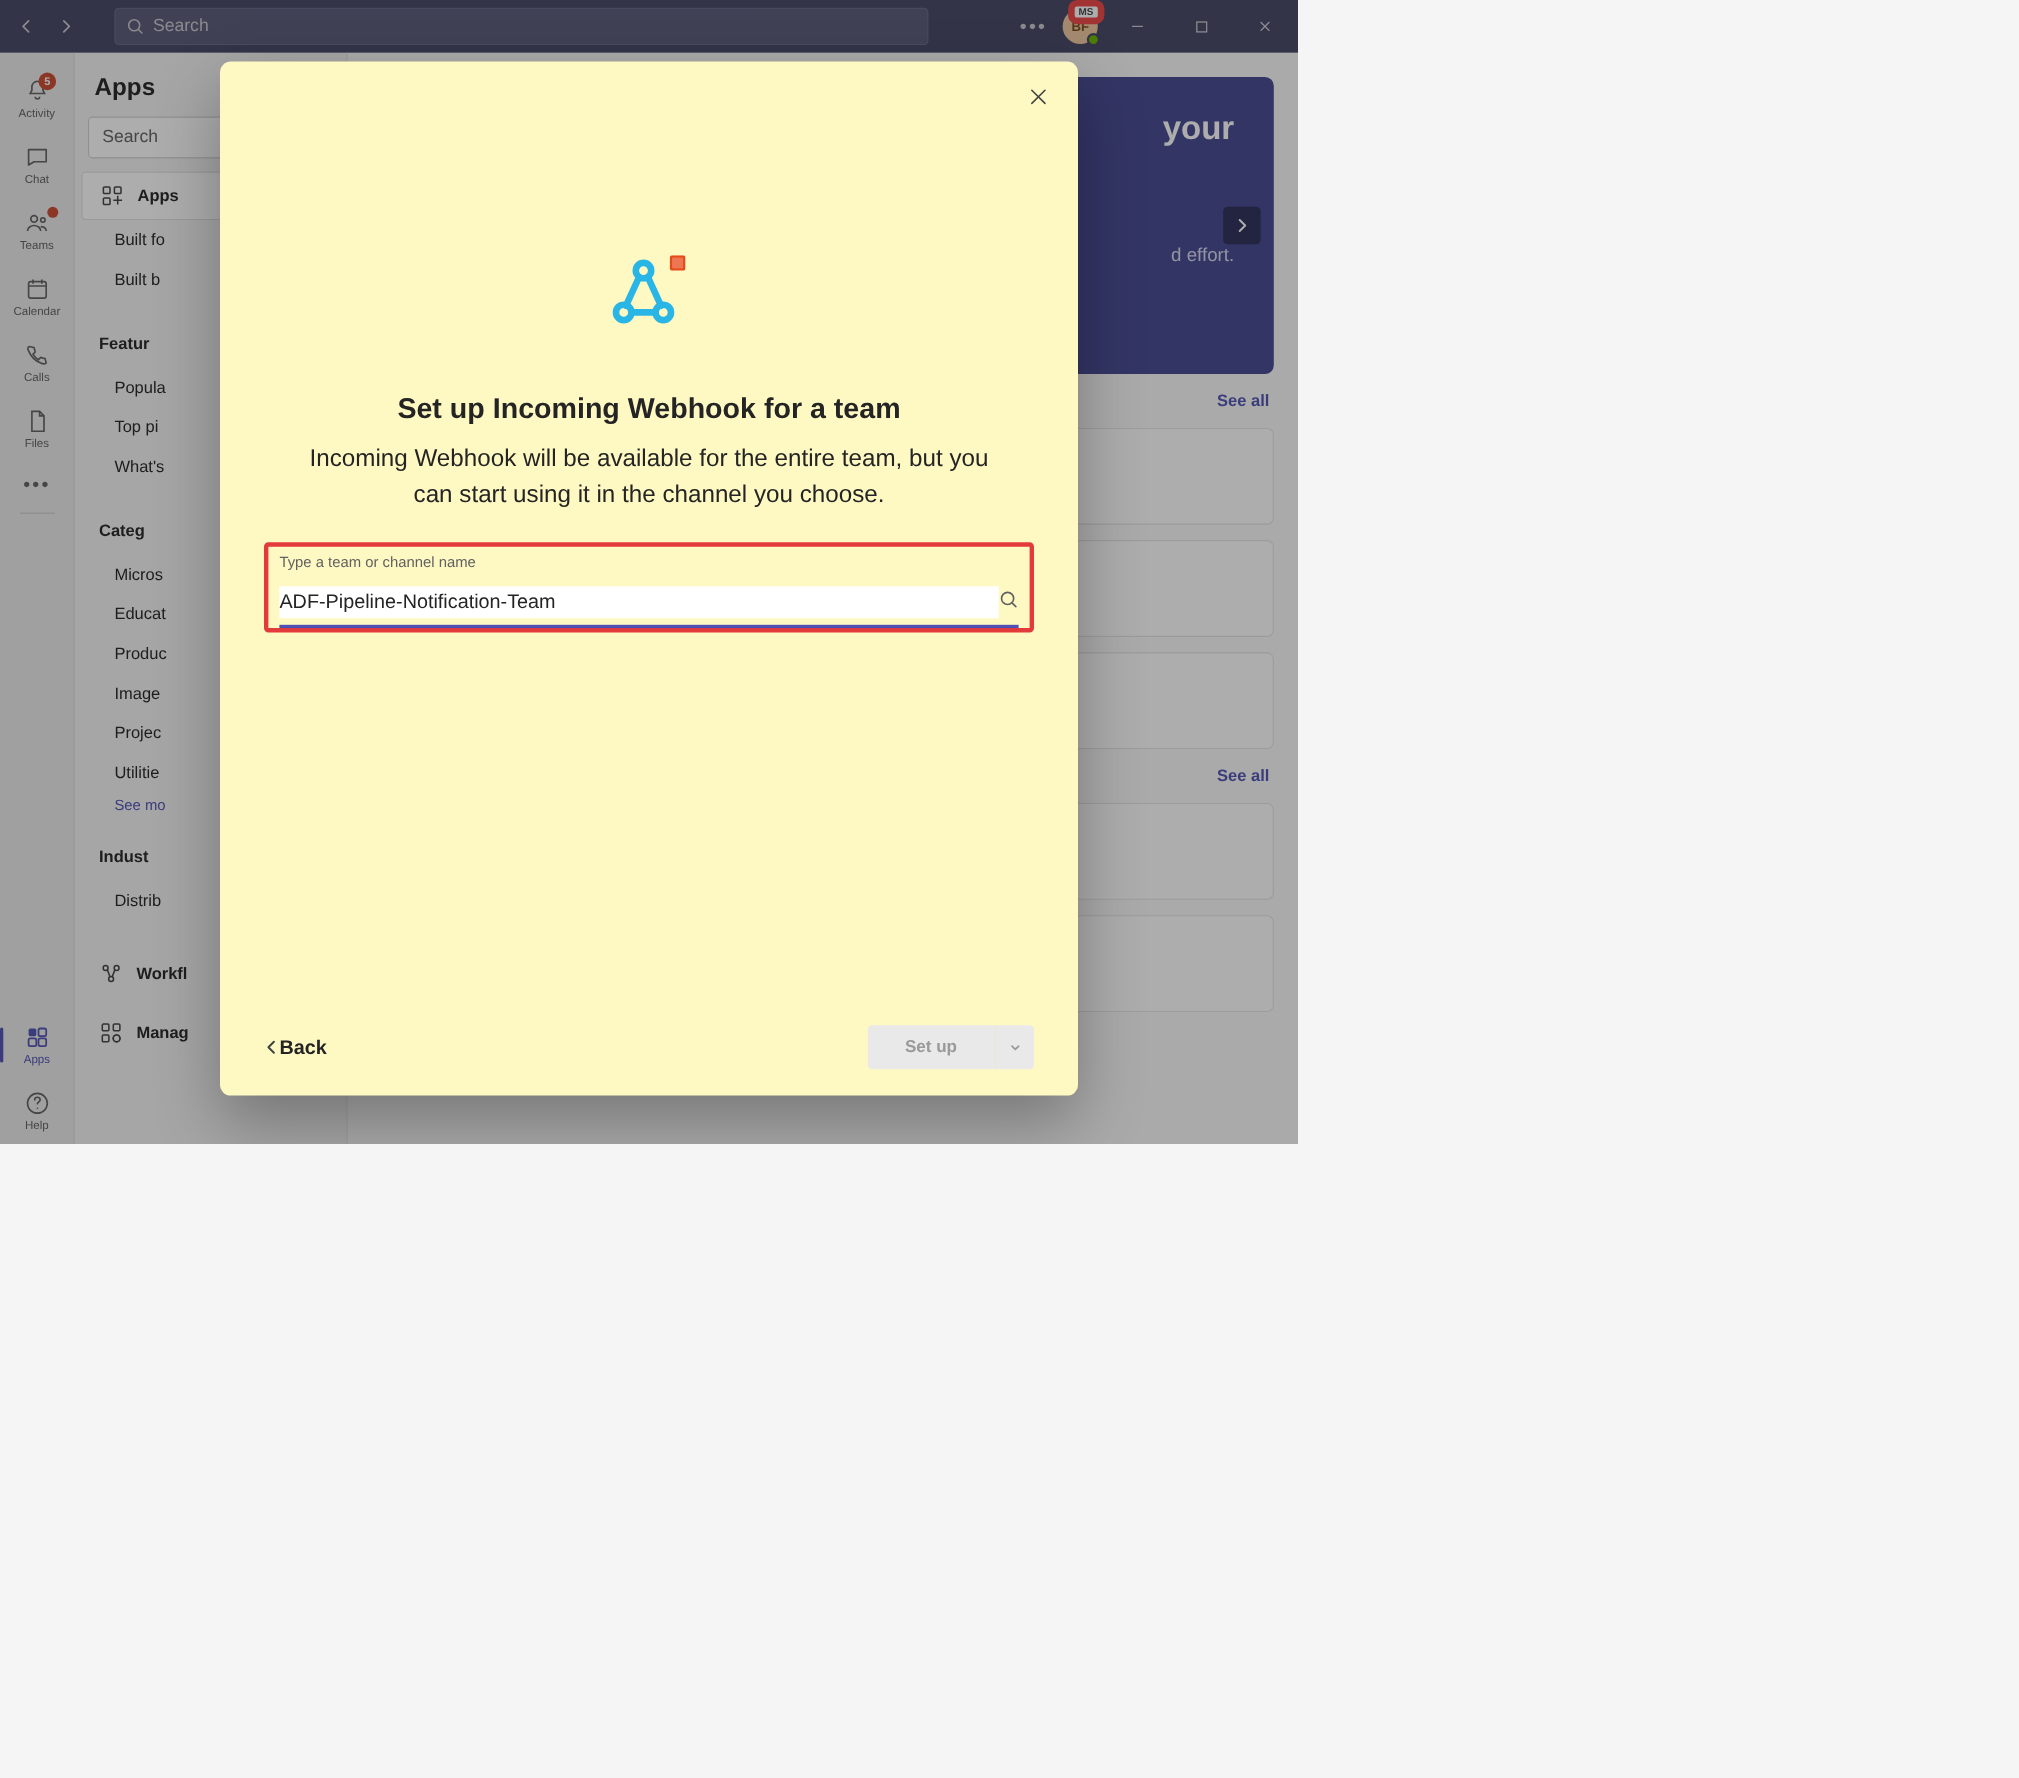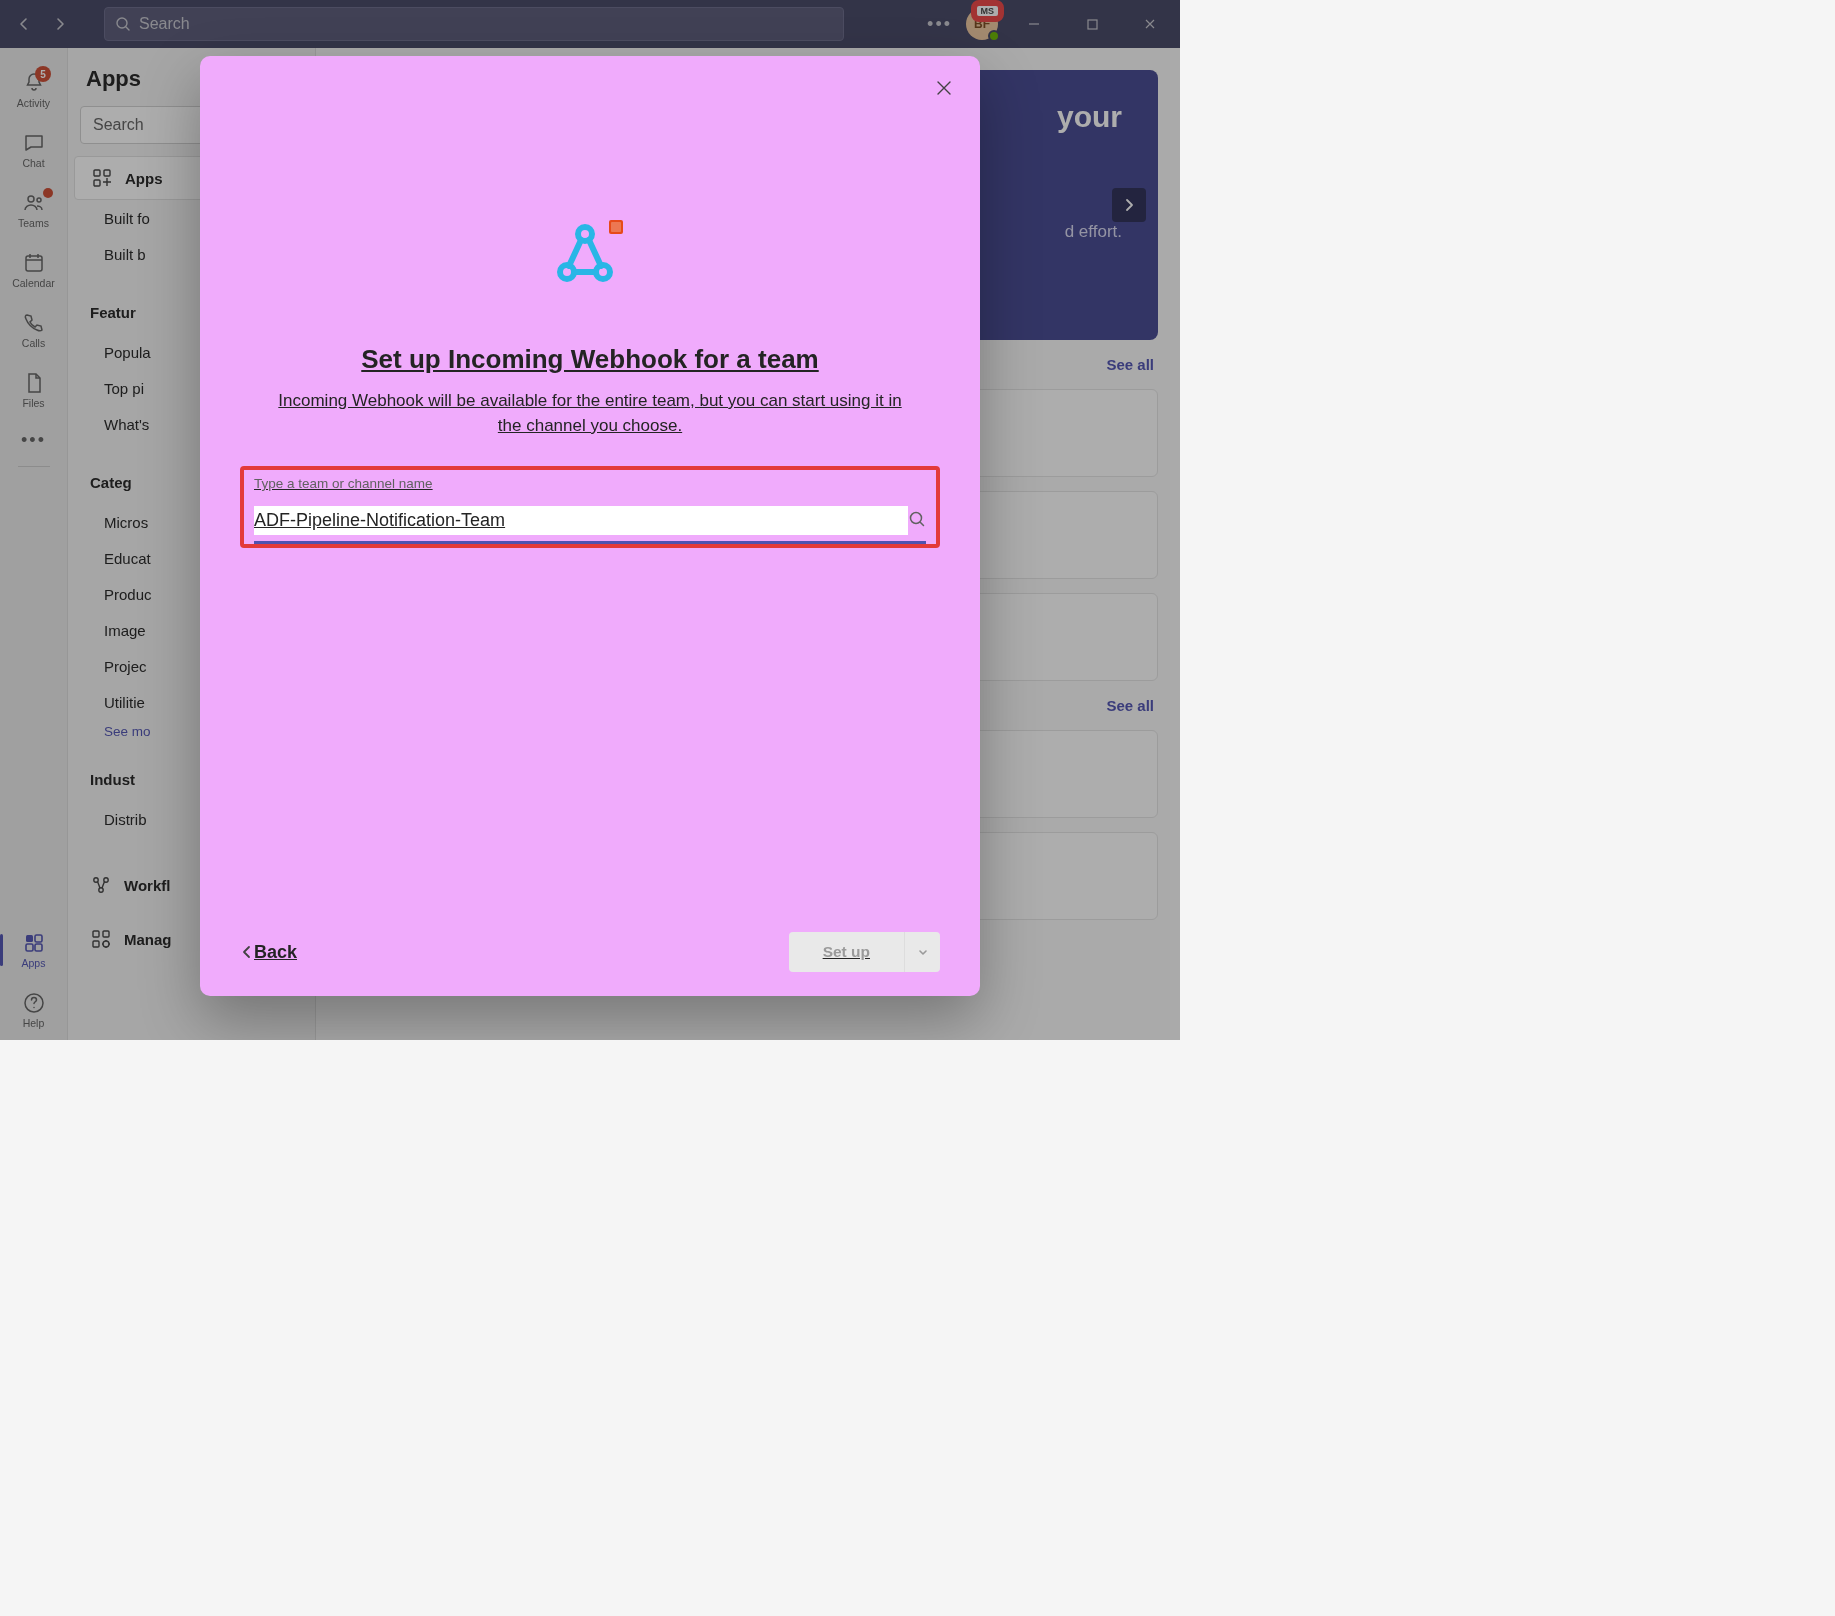--- a/index.html
+++ b/index.html
@@ -115,30 +115,30 @@
   .cards{display:flex;flex-direction:column;gap:14px;}
   .card{height:88px;background:#fff;border:1px solid #e5e5e5;border-radius:6px;}
 
   
   .overlay{
     position:absolute;inset:0;background:rgba(20,20,20,0.35);
     display:flex;align-items:flex-start;justify-content:center;padding-top:56px;
     z-index:50;
   }
   .modal{
-    width:780px;min-height:940px;background:#f0abfc;border-radius:10px;
-    box-shadow:0 24px 60px rgba(0,0,0,0.3);position:relative;padding:44px 40px 24px;
-    display:flex;flex-direction:column;text-decoration:underline;
+    width:780px;min-height:940px;background:#fef9c3;border-radius:10px;
+    box-shadow:0 24px 60px rgba(0,0,0,0.3);position:relative;padding:56px 40px 24px;
+    display:flex;flex-direction:column;
   }
   .modal .close{
     position:absolute;top:18px;right:22px;width:28px;height:28px;display:flex;align-items:center;justify-content:center;color:#424242;cursor:pointer;
   }
   .modal .appicon{display:flex;justify-content:center;margin-top:120px;}
   .modal h2{font-size:26px;font-weight:700;text-align:center;margin-top:54px;}
-  .modal p.sub{font-size:17px;text-align:center;color:#242424;margin-top:14px;line-height:1.45;max-width:640px;align-self:center;}
+  .modal p.sub{font-size:22px;text-align:center;color:#242424;margin-top:14px;line-height:1.45;max-width:640px;align-self:center;}
   .searchwrap{
     margin-top:28px;border:4px solid #e33a3a;border-radius:4px;padding:6px 10px 0;position:relative;
   }
   .searchwrap label{font-size:13.5px;color:#616161;display:block;margin-bottom:15px;}
   .searchwrap .inputline{
     display:flex;align-items:center;border-bottom:3px solid #4f52b2;padding-bottom:6px;
   }
   .searchwrap input{
     flex:1;border:none;outline:none;font-size:18px;color:#242424;padding:4px 0;
   }

